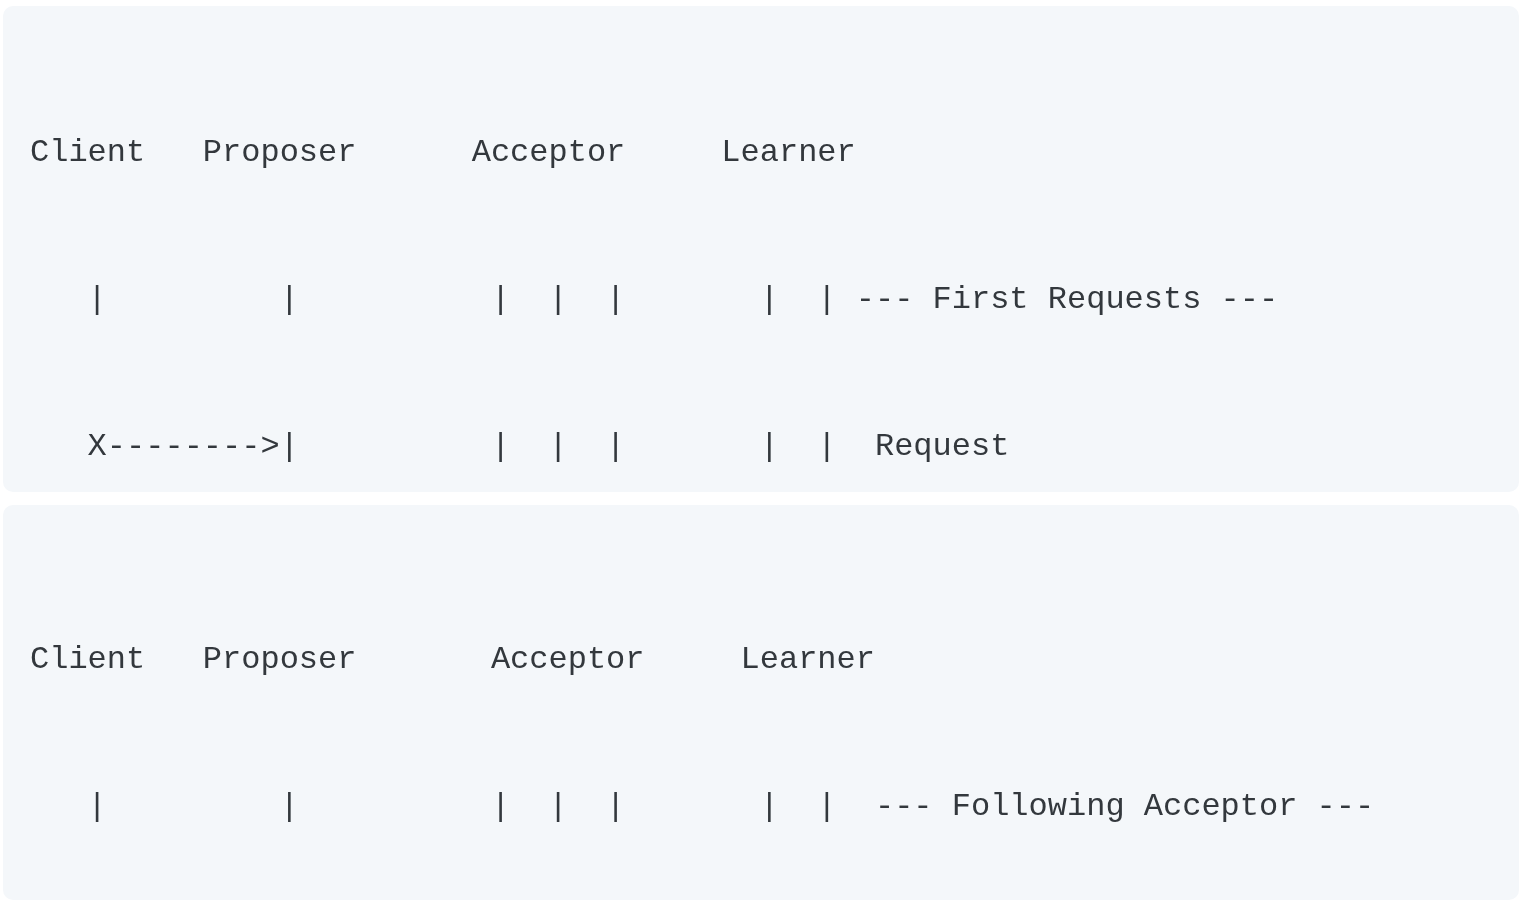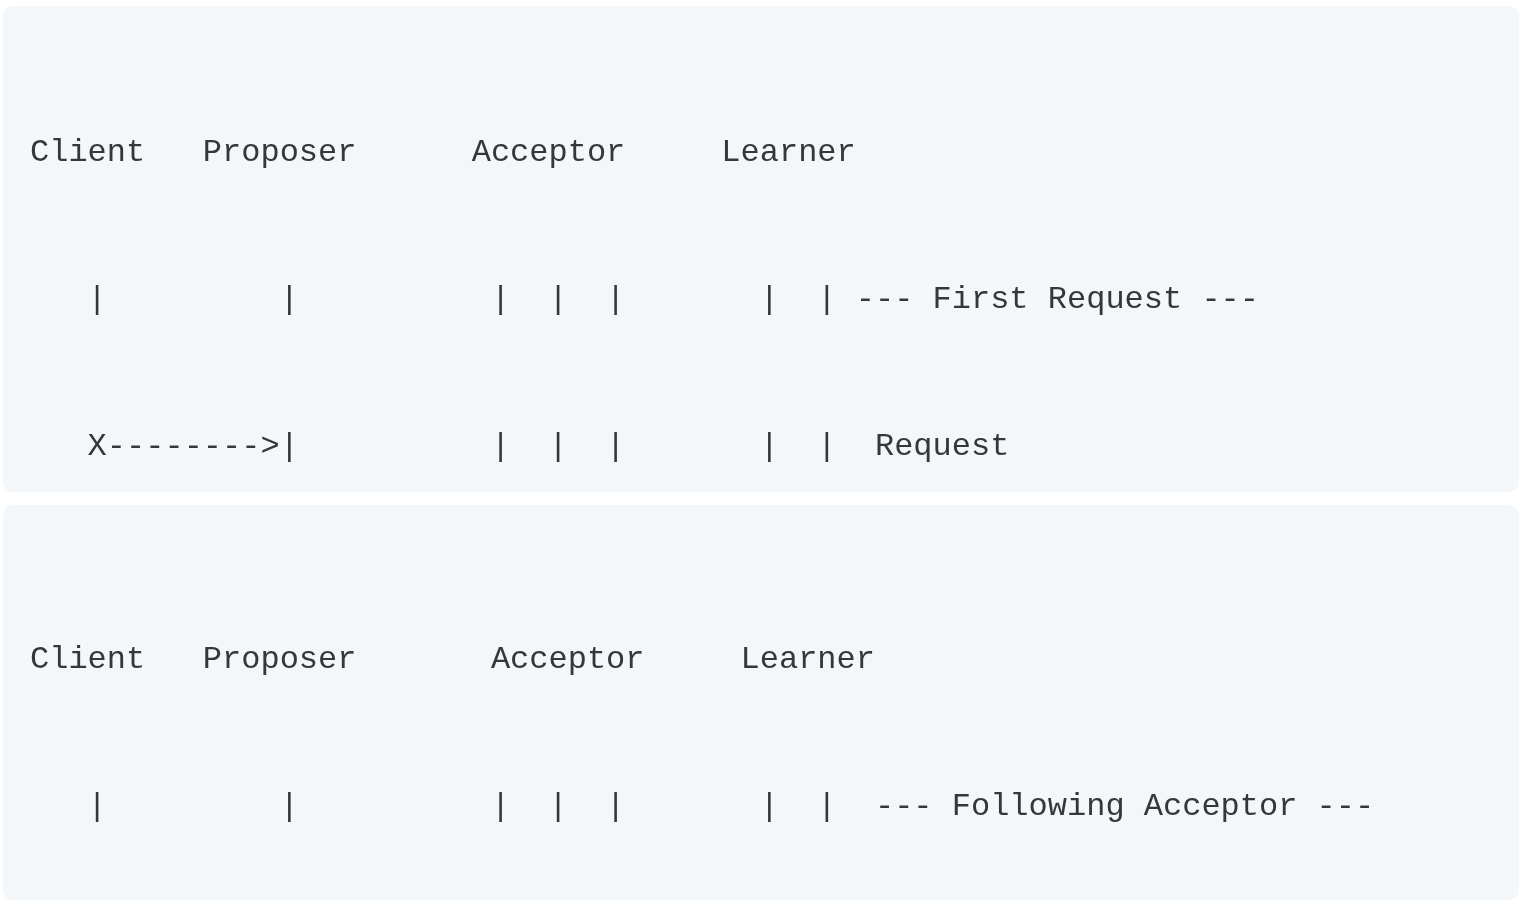--- a/index.html
+++ b/index.html
@@ -46,21 +46,21 @@
     height: 49px;
   }
 </style>
 </head>
 <body>
 
 <div class="page">
 
   <div class="codeblock" id="block-first">
     <div class="ascii-line">Client   Proposer      Acceptor     Learner</div>
-    <div class="ascii-line">   |         |          |  |  |       |  | --- First Request ---</div>
+    <div class="ascii-line">   |         |          |  |  |       |  | --- First Requests ---</div>
     <div class="ascii-line">   X--------&gt;|          |  |  |       |  |  Request</div>
     
     
     
     
     
     
   </div>
 
   <div class="codeblock" id="block-following">

